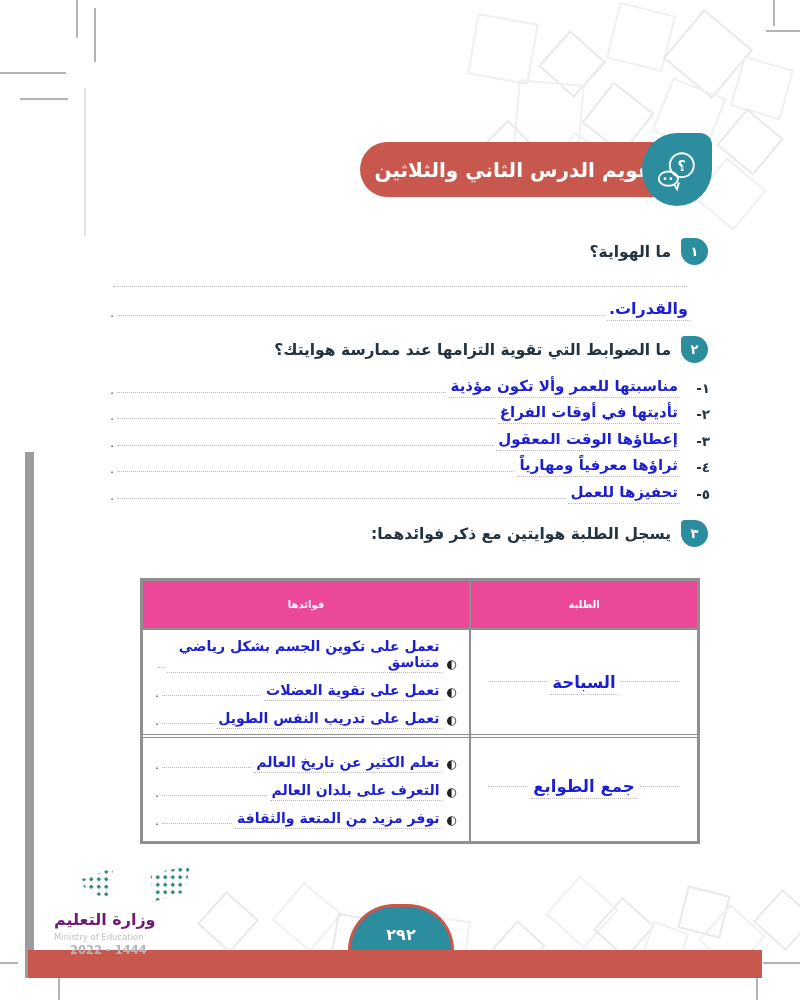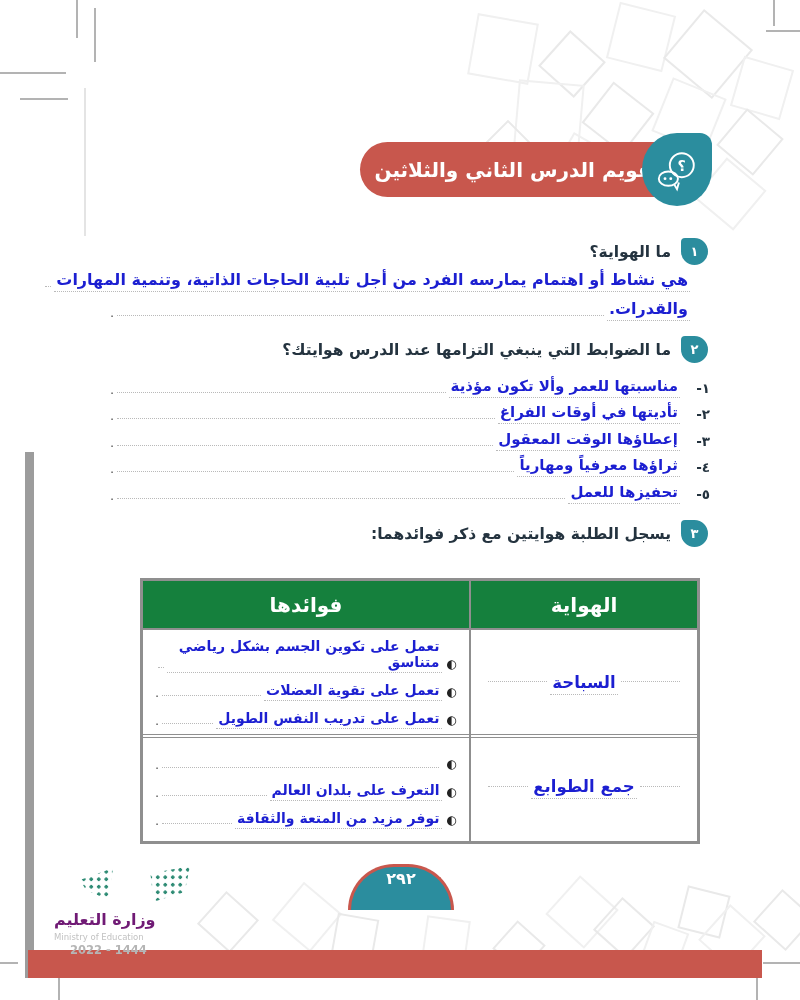--- a/index.html
+++ b/index.html
@@ -35,34 +35,34 @@
   .leader{flex:1 1 auto;border-bottom:1.6px dotted #b9b9b9;height:1px;margin:0 3px 5px 3px;min-width:6px;}
   .end-dot{color:#555;font-size:13px;margin-bottom:1px;}
   .list-block{position:absolute;right:90px;left:110px;top:372px;display:flex;flex-direction:column;gap:1px;}
   .list-row{display:flex;direction:rtl;align-items:flex-end;height:25.5px;font-size:15px;}
   .item-num{color:#24333f;font-weight:bold;font-size:13.5px;width:30px;flex:0 0 auto;margin-bottom:2px;}
   
   .tbl{position:absolute;left:140px;top:578px;width:560px;direction:rtl;
     border:2px solid #8f8f8f;box-sizing:border-box;}
   .tbl-head{display:grid;grid-template-columns:228px 328px;}
   .tbl-row{display:grid;grid-template-columns:228px 328px;background:#fff;}
-  .th{background:#15803d;color:#fff;font-weight:bold;font-size:20px;height:47px;
+  .th{background:#ec4899;color:#fff;font-weight:bold;font-size:10px;height:47px;
     display:flex;align-items:center;justify-content:center;border:1px solid #8f8f8f;}
   .td{border:1px solid #8f8f8f;box-sizing:border-box;}
   .hobby-cell{display:flex;direction:rtl;align-items:center;justify-content:center;padding:8px 14px;}
   .hobby-cell .on-line{font-size:16.5px;}
   .benefits-cell{display:flex;flex-direction:column;justify-content:center;padding:8px 12px;gap:2px;}
   .benefit-line{display:flex;direction:rtl;align-items:flex-end;font-size:14px;min-height:26px;}
   .bullet{color:#222;font-size:12px;flex:0 0 auto;margin-left:5px;margin-bottom:2px;}
   .row1{height:105px;} .row2{height:108px;}
   
   .band{position:absolute;left:28px;top:950px;width:734px;height:28px;background:#c8574d;}
-  .page-num{position:absolute;left:348px;top:864px;width:106px;height:46px;background:#2b8d9e;
+  .page-num{position:absolute;left:348px;top:904px;width:106px;height:46px;background:#2b8d9e;
     border:3px solid #c8574d;border-bottom:none;border-radius:56px 56px 0 0;box-sizing:border-box;
-    display:flex;align-items:flex-end;justify-content:center;color:#fff;font-weight:bold;font-size:16px;padding-bottom:22px;}
+    display:flex;align-items:flex-end;justify-content:center;color:#fff;font-weight:bold;font-size:16px;padding-bottom:6px;}
   .logo{position:absolute;left:52px;top:868px;width:150px;}
   .logo-dots{position:absolute;background-image:radial-gradient(circle,#2e8b74 1.7px,transparent 1.9px);
     background-size:7.5px 7.5px;}
   .logo-ar{position:absolute;top:42px;left:2px;color:#701a75;font-weight:bold;font-size:16px;direction:rtl;white-space:nowrap;}
   .logo-en{position:absolute;top:64px;left:2px;color:#c2c2c2;font-size:8.5px;white-space:nowrap;}
   .logo-yr{position:absolute;top:75px;left:18px;color:#b5b5b5;font-weight:bold;font-size:11.5px;white-space:nowrap;}
 </style>
 </head>
 <body>
 
@@ -124,33 +124,32 @@
       <path d="M21 39 L24 44 L26 37" fill="none" stroke="#ffffff" stroke-width="2"></path>
     </svg>
   </div>
 
   <div class="q-row" style="top:238px;">
     <span class="q-badge">١</span>
     <span class="q-text">ما الهواية؟</span>
   </div>
   <div class="ans-block" style="top:263px;">
     <div class="ans-line">
-      <span class="blue on-line">هي نشاط أو اهتمام يمارسه الفرد من أجل تلبية الحاجات الذاتية، وتنمية المهارات</span>
       <span class="leader"></span>
     </div>
     <div class="ans-line">
       <span class="blue on-line">والقدرات.</span>
       <span class="leader"></span>
       <span class="end-dot">.</span>
     </div>
   </div>
 
   <div class="q-row" style="top:336px;">
     <span class="q-badge">٢</span>
-    <span class="q-text">ما الضوابط التي ينبغي التزامها عند الدرس هوايتك؟</span>
+    <span class="q-text">ما الضوابط التي تقوية التزامها عند ممارسة هوايتك؟</span>
   </div>
   <div class="list-block">
     <div class="list-row">
       <span class="item-num">١-</span>
       <span class="blue on-line">مناسبتها للعمر وألا تكون مؤذية</span>
       <span class="leader"></span>
       <span class="end-dot">.</span>
     </div>
     <div class="list-row">
       <span class="item-num">٢-</span>
@@ -178,21 +177,21 @@
     </div>
   </div>
 
   <div class="q-row" style="top:520px;">
     <span class="q-badge">٣</span>
     <span class="q-text">يسجل الطلبة هوايتين مع ذكر فوائدهما:</span>
   </div>
 
   <div class="tbl">
     <div class="tbl-head">
-      <div class="th">الهواية</div>
+      <div class="th">الطلبة</div>
       <div class="th">فوائدها</div>
     </div>
     <div class="tbl-row row1">
       <div class="td hobby-cell">
         <span class="leader"></span>
         <span class="blue on-line">السباحة</span>
         <span class="leader"></span>
       </div>
       <div class="td benefits-cell">
         <div class="benefit-line">
@@ -216,20 +215,21 @@
     </div>
     <div class="tbl-row row2">
       <div class="td hobby-cell">
         <span class="leader"></span>
         <span class="blue on-line">جمع الطوابع</span>
         <span class="leader"></span>
       </div>
       <div class="td benefits-cell">
         <div class="benefit-line">
           <span class="bullet">◐</span>
+          <span class="blue on-line">تعلم الكثير عن تاريخ العالم</span>
           <span class="leader"></span>
           <span class="end-dot">.</span>
         </div>
         <div class="benefit-line">
           <span class="bullet">◐</span>
           <span class="blue on-line">التعرف على بلدان العالم</span>
           <span class="leader"></span>
           <span class="end-dot">.</span>
         </div>
         <div class="benefit-line">

